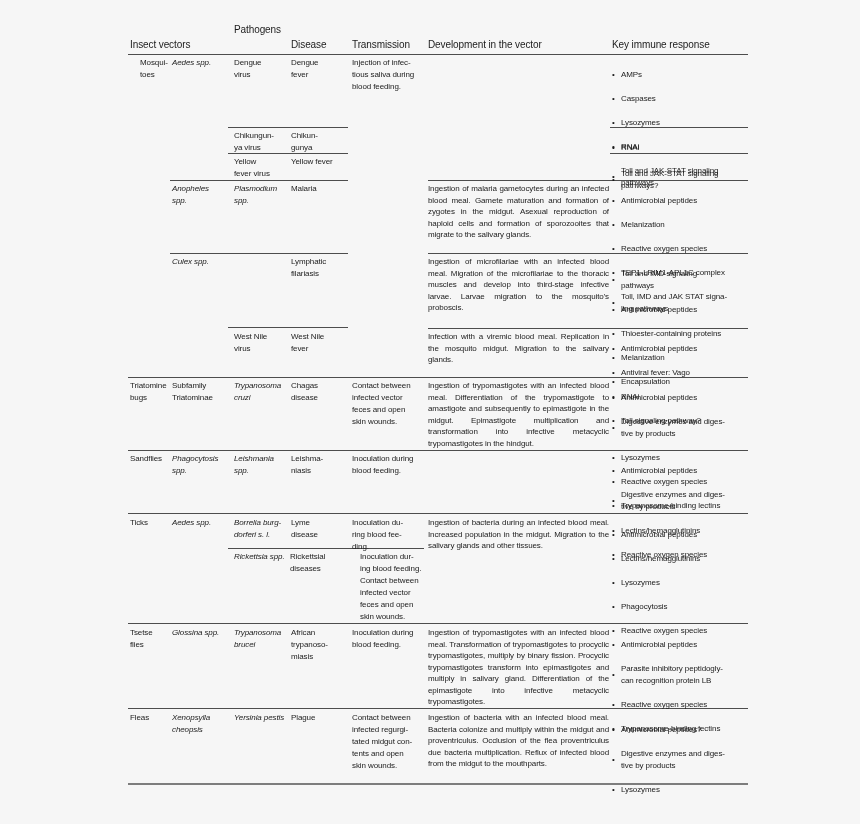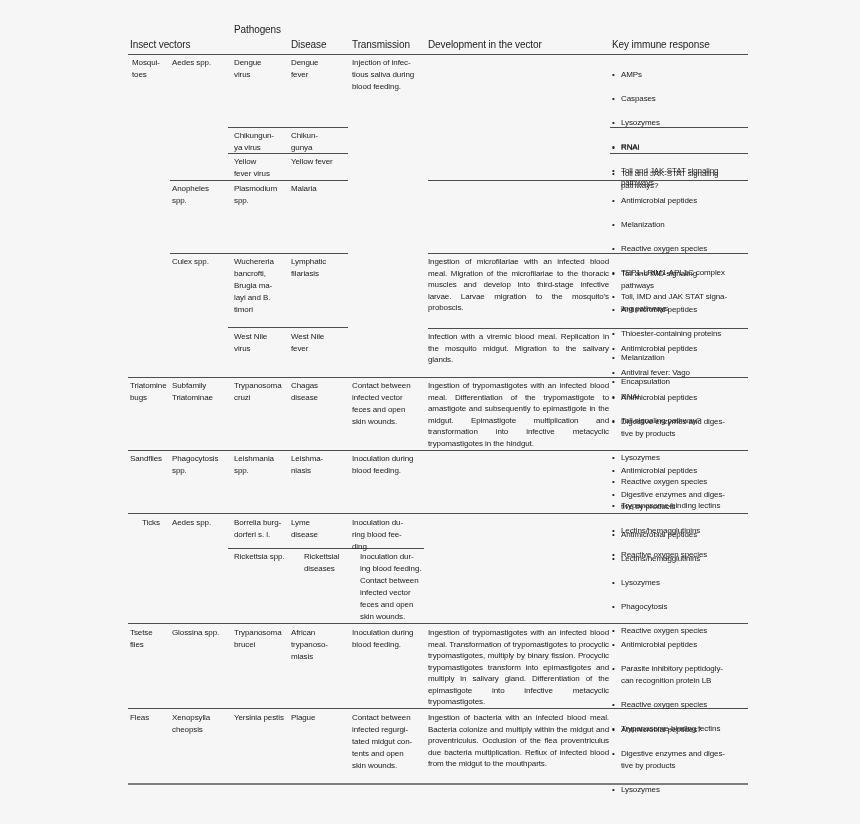--- a/index.html
+++ b/index.html
@@ -10,25 +10,25 @@
     color:#1c1c1c;
     -webkit-font-smoothing:antialiased;
   }
   #tbl{position:absolute;left:128px;top:0;width:622px;height:824px;}
   .cell{
     position:absolute;
     font-size:8px;line-height:12px;letter-spacing:-0.1px;
     white-space:pre-line;
   }
   .hdr{font-size:10px;line-height:11px;white-space:nowrap;}
-  .it{}
+  .it{font-style:italic;}
   .just{text-align:justify;line-height:11.5px;}
   .rule{position:absolute;height:1px;background:#4d4d4d;}
   .rule.thick{height:2px;background:#7d7d7d;}
-  .bi{display:flex;align-items:flex-start;}
+  .bi{display:flex;align-items:center;}
   .bi::before{content:"\2022";flex:0 0 9px;width:9px;line-height:12px;}
   .bt{flex:1;white-space:pre-line;}
 </style>
 </head>
 <body>
 
 <div id="tbl">
 
   <div class="cell hdr" style="top:39px;left:2px;width:110px">Insect vectors</div>
   <div class="cell hdr" style="top:24px;left:106px;width:60px">Pathogens</div>
@@ -49,21 +49,21 @@
   <div class="rule" style="top:327px;left:100px;width:120px"></div>
   <div class="rule" style="top:328px;left:300px;width:320px"></div>
   <div class="rule" style="top:377px;left:0;width:620px"></div>
   <div class="rule" style="top:450px;left:0;width:620px"></div>
   <div class="rule" style="top:513px;left:0;width:620px"></div>
   <div class="rule" style="top:548px;left:100px;width:196px"></div>
   <div class="rule" style="top:623px;left:0;width:620px"></div>
   <div class="rule" style="top:708px;left:0;width:620px"></div>
   <div class="rule thick" style="top:783px;left:0;width:620px"></div>
 
-  <div class="cell" style="top:57px;left:4px;width:44px">Mosqui-
+  <div class="cell" style="top:57px;left:12px;width:44px">Mosqui-
 toes</div>
   <div class="cell it" style="top:57px;left:44px;width:62px">Aedes spp.</div>
   <div class="cell" style="top:57px;left:106px;width:55px">Dengue
 virus</div>
   <div class="cell" style="top:57px;left:163px;width:58px">Dengue
 fever</div>
   <div class="cell" style="top:57px;left:224px;width:74px">Injection of infec-
 tious saliva during
 blood feeding.</div>
   <div class="cell" style="top:57px;left:484px;width:136px">
@@ -89,35 +89,31 @@
   <div class="cell" style="top:156px;left:484px;width:136px">
     <div class="bi"><span class="bt">Toll and JAK-STAT signaling
 pathways?</span></div>
   </div>
 
   <div class="cell it" style="top:183px;left:44px;width:62px">Anopheles
 spp.</div>
   <div class="cell it" style="top:183px;left:106px;width:55px">Plasmodium
 spp.</div>
   <div class="cell" style="top:183px;left:163px;width:58px">Malaria</div>
+  <div class="cell just" style="top:183px;left:300px;width:181px">Ingestion of malaria gametocytes during an infected blood meal. Gamete maturation and formation of zygotes in the midgut. Asexual reproduction of haploid cells and formation of sporozooites that migrate to the salivary glands.</div>
   <div class="cell" style="top:183px;left:484px;width:136px">
     <div class="bi"><span class="bt">Antimicrobial peptides</span></div>
     <div class="bi"><span class="bt">Melanization</span></div>
     <div class="bi"><span class="bt">Reactive oxygen species</span></div>
     <div class="bi"><span class="bt">TEP1-LRIM1-APL1C complex</span></div>
     <div class="bi"><span class="bt">Toll, IMD and JAK STAT signa-
 ling pathways</span></div>
   </div>
 
   <div class="cell it" style="top:256px;left:44px;width:62px">Culex spp.</div>
-  <div class="cell it" style="top:256px;left:106px;width:55px">Wuchereria
-bancrofti,
-Brugia ma-
-layi and B.
-timori</div>
   <div class="cell" style="top:256px;left:163px;width:58px">Lymphatic
 filariasis</div>
   <div class="cell just" style="top:256px;left:300px;width:181px">Ingestion of microfilariae with an infected blood meal. Migration of the microfilariae to the thoracic muscles and develop into third-stage infective larvae. Larvae migration to the mosquito's proboscis.</div>
   <div class="cell" style="top:256px;left:484px;width:136px">
     <div class="bi"><span class="bt">Toll and IMD signaling
 pathways</span></div>
     <div class="bi"><span class="bt">Antimicrobial peptides</span></div>
     <div class="bi"><span class="bt">Thioester-containing proteins</span></div>
     <div class="bi"><span class="bt">Melanization</span></div>
     <div class="bi"><span class="bt">Encapsulation</span></div>
@@ -167,39 +163,40 @@
   <div class="cell" style="top:453px;left:224px;width:74px">Inoculation during
 blood feeding.</div>
   <div class="cell" style="top:453px;left:484px;width:136px">
     <div class="bi"><span class="bt">Antimicrobial peptides</span></div>
     <div class="bi"><span class="bt">Digestive enzymes and diges-
 tive by products</span></div>
     <div class="bi"><span class="bt">Lectins/hemagglutinins</span></div>
     <div class="bi"><span class="bt">Reactive oxygen species</span></div>
   </div>
 
-  <div class="cell" style="top:517px;left:14px;width:44px">Ticks</div>
+  <div class="cell" style="top:517px;left:2px;width:44px">Ticks</div>
   <div class="cell it" style="top:517px;left:44px;width:62px">Aedes spp.</div>
   <div class="cell it" style="top:517px;left:106px;width:55px">Borrelia burg-
 dorferi s. l.</div>
   <div class="cell" style="top:517px;left:163px;width:58px">Lyme
 disease</div>
   <div class="cell" style="top:517px;left:224px;width:74px">Inoculation du-
 ring blood fee-
 ding.</div>
+  <div class="cell just" style="top:517px;left:300px;width:181px">Ingestion of bacteria during an infected blood meal. Increased population in the midgut. Migration to the salivary glands and other tissues.</div>
   <div class="cell" style="top:517px;left:484px;width:136px">
     <div class="bi"><span class="bt">Antimicrobial peptides</span></div>
     <div class="bi"><span class="bt">Lectins/hemagglutinins</span></div>
     <div class="bi"><span class="bt">Lysozymes</span></div>
     <div class="bi"><span class="bt">Phagocytosis</span></div>
     <div class="bi"><span class="bt">Reactive oxygen species</span></div>
   </div>
 
   <div class="cell it" style="top:551px;left:106px;width:55px">Rickettsia spp.</div>
-  <div class="cell" style="top:551px;left:176px;width:58px">Rickettsial
+  <div class="cell" style="top:551px;left:162px;width:58px">Rickettsial
 diseases</div>
   <div class="cell" style="top:551px;left:232px;width:74px">Inoculation dur-
 ing blood feeding.
 Contact between
 infected vector
 feces and open
 skin wounds.</div>
 
   <div class="cell" style="top:627px;left:2px;width:44px">Tsetse
 flies</div>

